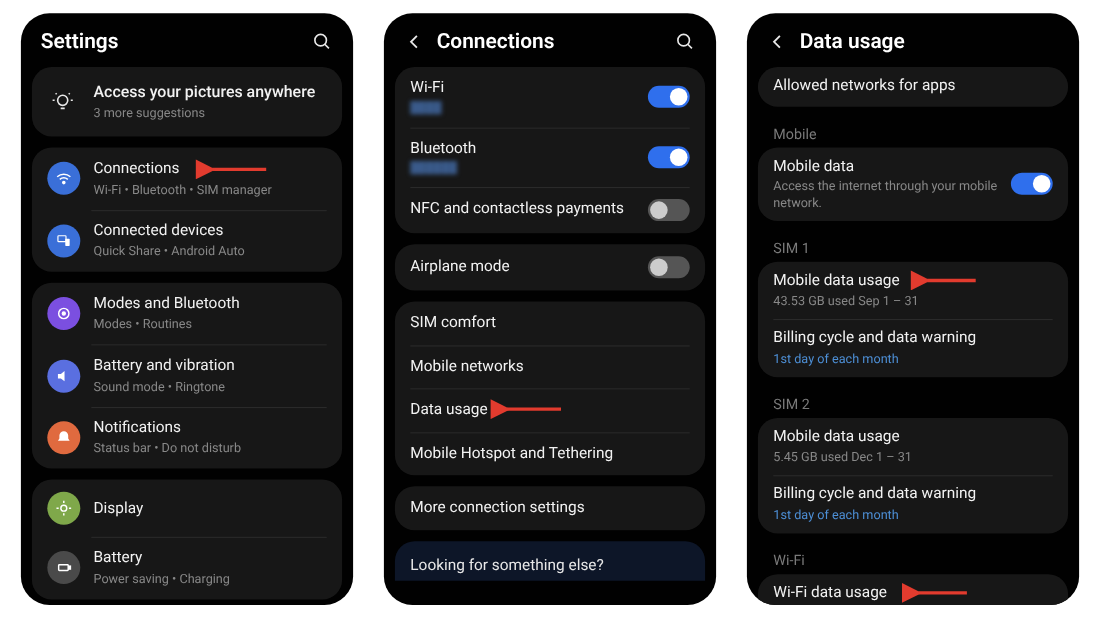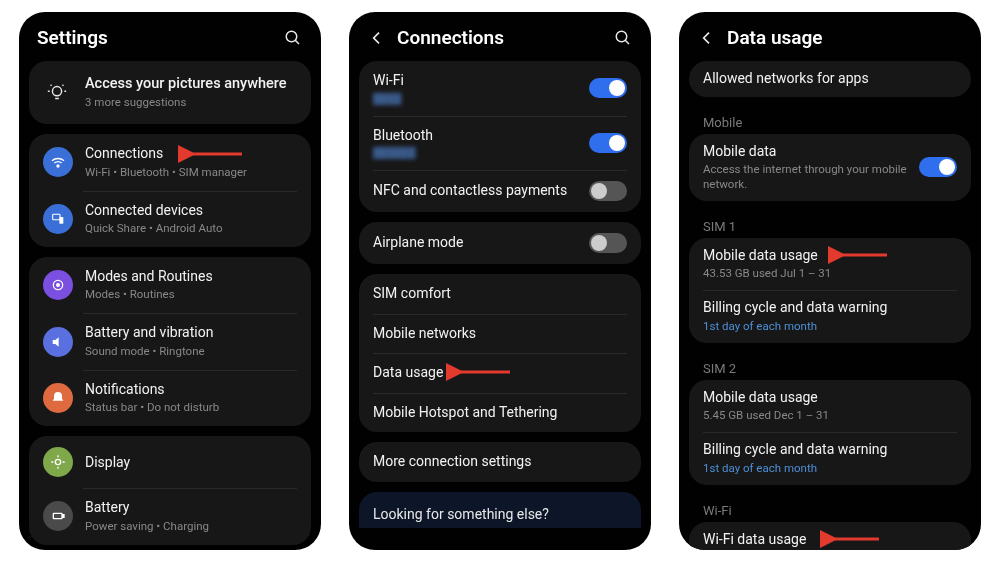--- a/index.html
+++ b/index.html
@@ -188,21 +188,21 @@
 
   <div class="card">
     <div class="row indent">
       <span class="icon-circle" style="background:#7b4fe0">
         <svg width="16" height="16" viewBox="0 0 24 24" fill="none" stroke="#fff" stroke-width="2">
             <circle cx="12" cy="12" r="7"></circle>
             <circle cx="12" cy="12" r="2" fill="#fff"></circle>
           </svg>
       </span>
       <div class="txt">
-        <div class="label">Modes and Routines</div>
+        <div class="label">Modes and Bluetooth</div>
         <div class="sub">Modes • Routines</div>
       </div>
     </div>
     <div class="row indent">
       <span class="icon-circle" style="background:#5a6fe0">
         <svg width="16" height="16" viewBox="0 0 24 24" fill="#fff">
             <path d="M4 9v6h4l5 4V5L8 9H4z"></path>
           </svg>
       </span>
       <div class="txt">
@@ -374,21 +374,21 @@
       </div>
       <span class="toggle on"></span>
     </div>
   </div>
 
   <div class="section-header">SIM 1</div>
   <div class="card tight">
     <div class="row compact" style="position:relative">
       <div class="txt">
         <div class="label">Mobile data usage</div>
-        <div class="sub">43.53 GB used Jul 1 – 31</div>
+        <div class="sub">43.53 GB used Sep 1 – 31</div>
       </div>
       <span class="arrow-annot" style="left:148px; top:9px">
         <svg width="56" height="16">
             <defs>
               <marker id="a3" markerWidth="8" markerHeight="8" refX="1" refY="3" orient="auto">
                 <path d="M6,0 L0,3 L6,6 Z" fill="#e23b2e"></path>
               </marker>
             </defs>
             <line x1="50" y1="8" x2="6" y2="8" stroke="#e23b2e" stroke-width="3" marker-end="url(#a3)"></line>
           </svg>

